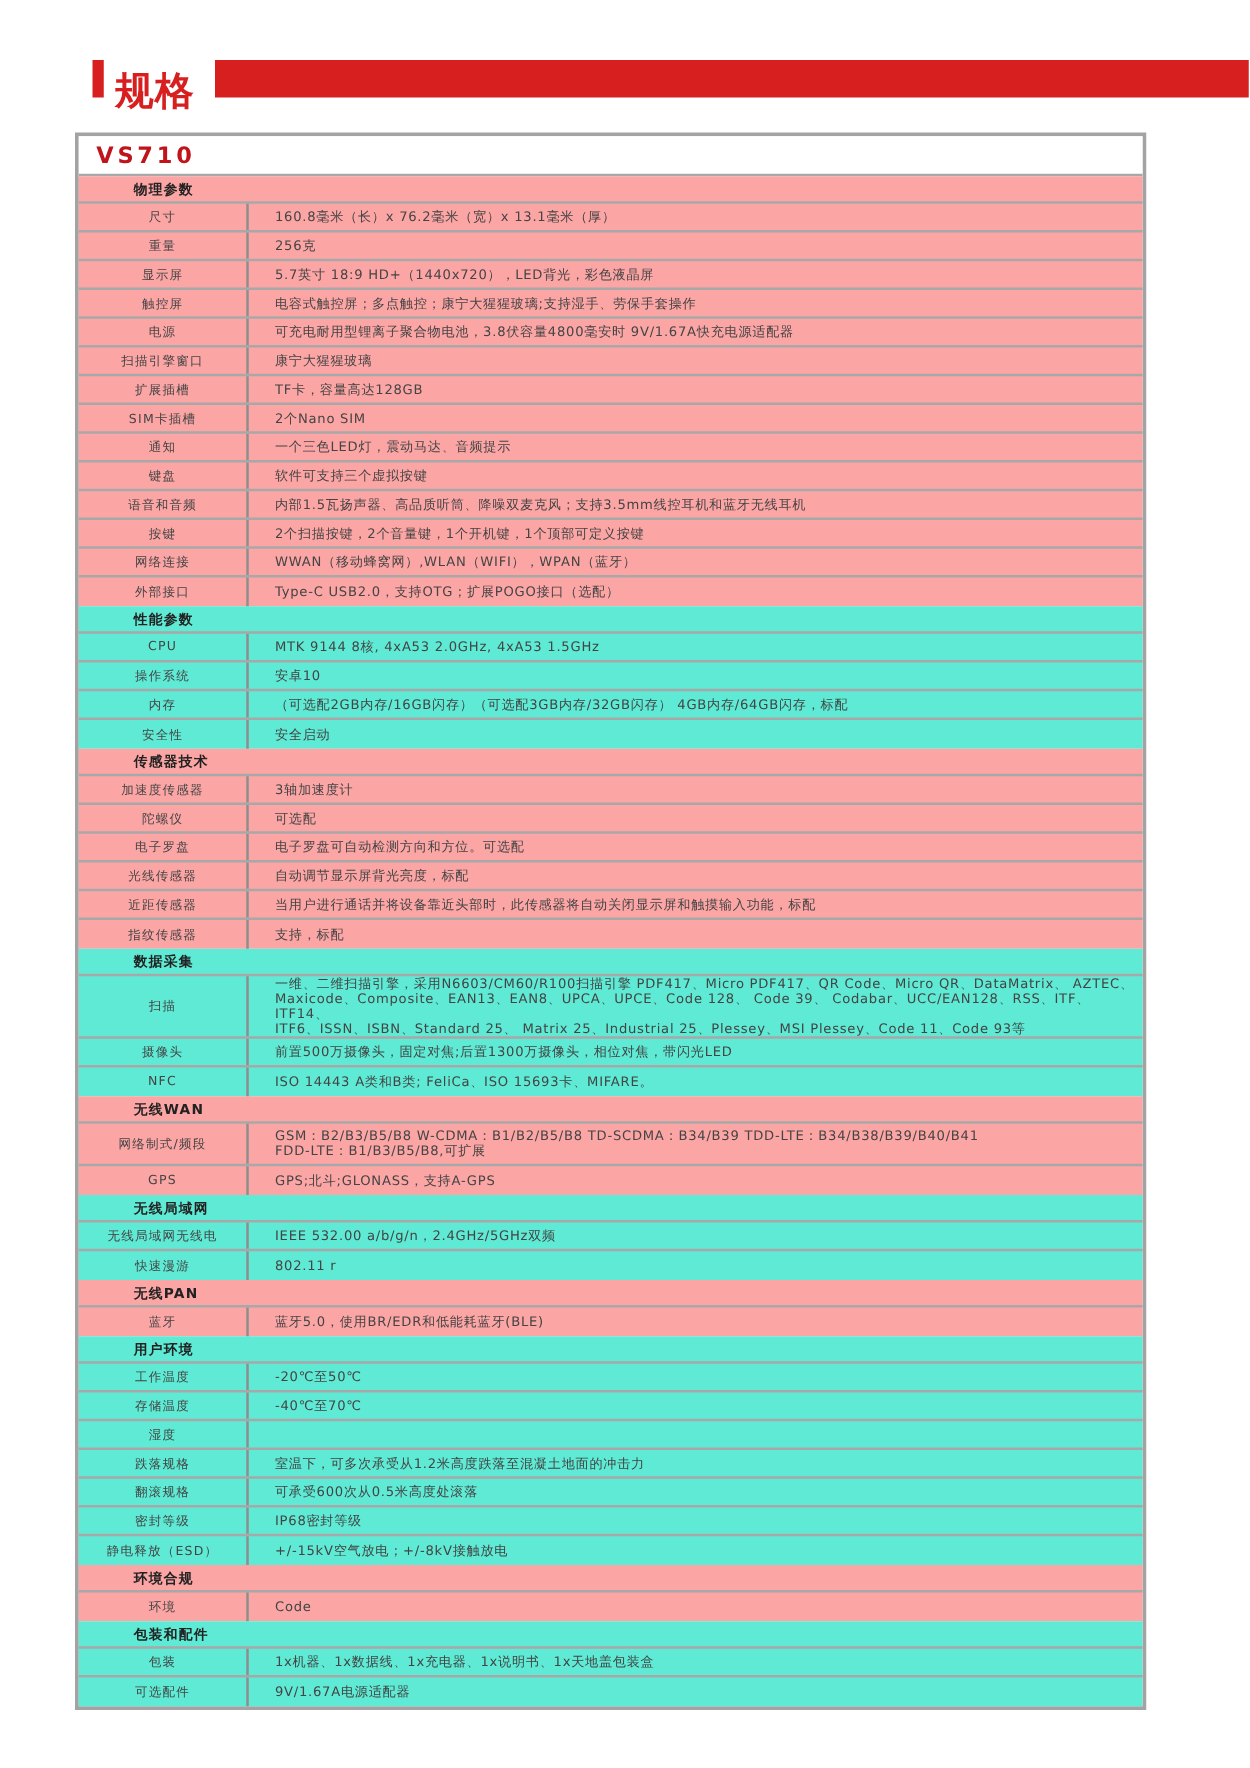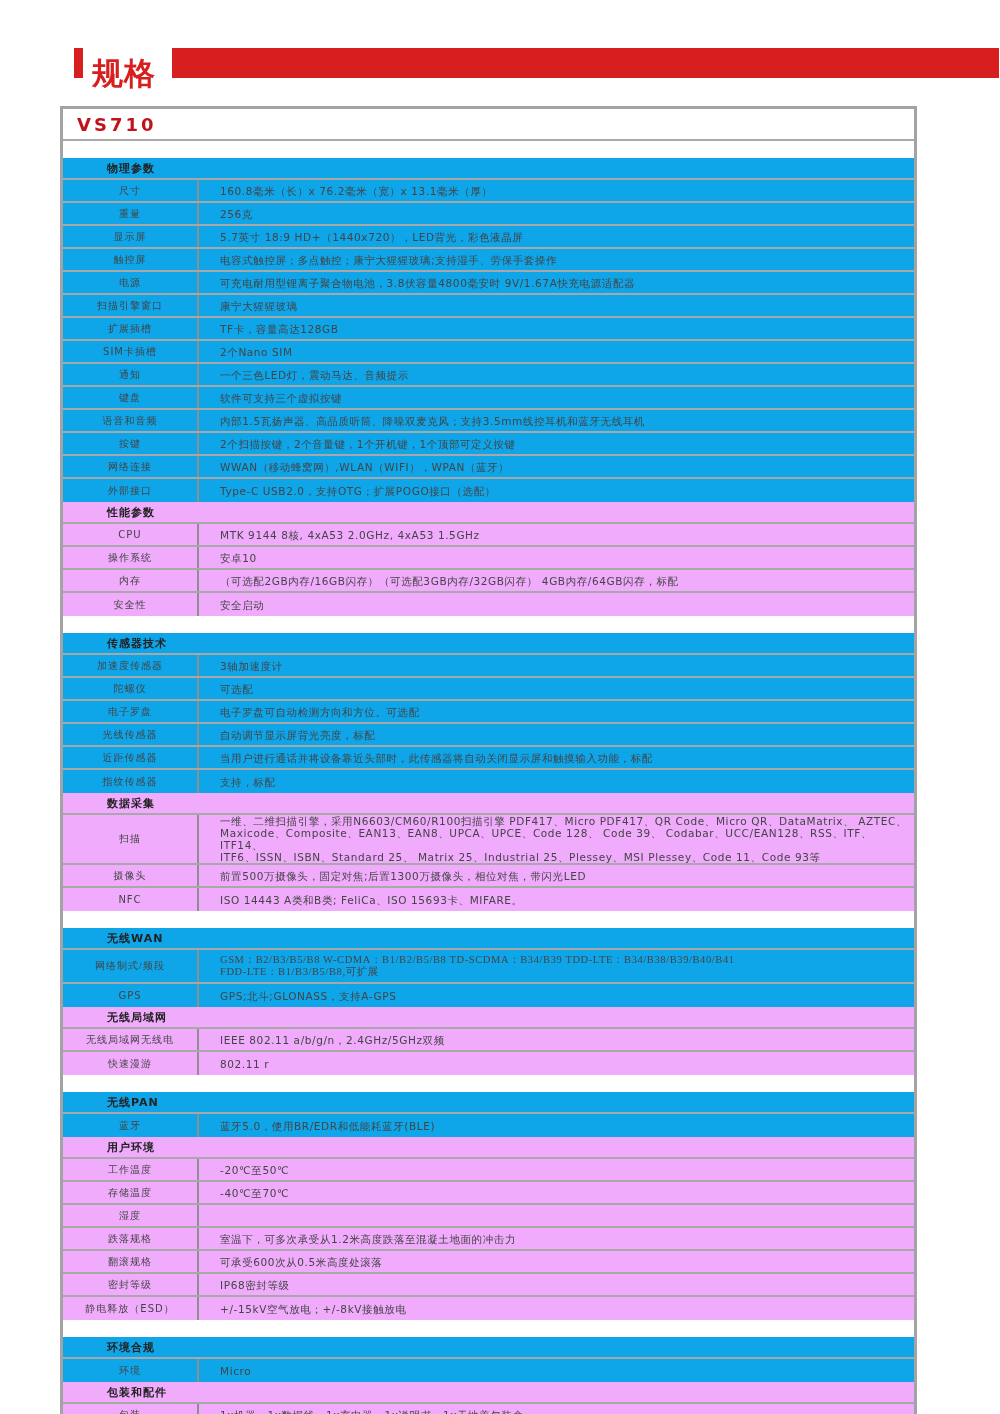--- a/index.html
+++ b/index.html
@@ -10,30 +10,30 @@
                letter-spacing: 1px; line-height: 40px; margin-top: 11px; }
   .hdr-big-bar { position: absolute; left: 172px; top: 48px; width: 827px; height: 30px; background: #d71f20; }
 
   .spec-table { position: absolute; left: 60px; top: 106px; width: 857px;
                 border: 3px solid #a3a3a3; box-sizing: border-box; }
   .model-row { height: 30px; border-bottom: 2px solid #a8a8a8; display: flex; align-items: center; background: #fff; }
   .model-name { margin-left: 14px; font-size: 18px; font-weight: bold; color: #c0141c; letter-spacing: 3px; }
 
   .section-head { height: 22px; display: flex; align-items: center; border-bottom: 2px solid #a8a8a8; box-sizing: border-box; }
   .section-title { margin-left: 44px; font-size: 11px; font-weight: bold; color: #222; letter-spacing: 1px; }
-  .grp-grey { background: #0ea5e9; margin-top: 17px; }
-  .grp-white { background: #f0abfc; }
+  .grp-grey { background: #fca5a5; }
+  .grp-white { background: #5eead4; }
 
   .row { display: flex; border-bottom: 2px solid #a8a8a8; box-sizing: border-box; min-height: 23px; }
   .row:last-child { border-bottom: none; }
   .row-label { width: 134px; flex: 0 0 134px; border-right: 2px solid #8e8e8e; display: flex;
                align-items: center; justify-content: center; font-size: 10px; color: #444; letter-spacing: 1px; }
   .row-value { flex: 1; display: flex; align-items: center; padding-left: 21px; padding-right: 2px;
                font-size: 10.5px; color: #444; letter-spacing: 0.6px; line-height: 12px; white-space: pre-line; }
-  .row.tall2 { min-height: 34px; font-family: Liberation Serif, serif; }
+  .row.tall2 { min-height: 34px; }
   .row.tall3 { min-height: 46px; }
 </style>
 </head>
 <body>
 
 <div class="hdr-small-bar"></div>
 <div class="hdr-title">规格</div>
 <div class="hdr-big-bar"></div>
 
 <div class="spec-table">
@@ -184,21 +184,21 @@
           <div class="row-label">GPS</div>
           <div class="row-value">GPS;北斗;GLONASS，支持A-GPS</div>
         </div>
       </div>
       <div class="section-group grp-white">
         <div class="section-head">
           <span class="section-title">无线局域网</span>
         </div>
         <div class="row">
           <div class="row-label">无线局域网无线电</div>
-          <div class="row-value">IEEE 802.11 a/b/g/n，2.4GHz/5GHz双频</div>
+          <div class="row-value">IEEE 532.00 a/b/g/n，2.4GHz/5GHz双频</div>
         </div>
         <div class="row">
           <div class="row-label">快速漫游</div>
           <div class="row-value">802.11 r</div>
         </div>
       </div>
       <div class="section-group grp-grey">
         <div class="section-head">
           <span class="section-title">无线PAN</span>
         </div>
@@ -238,21 +238,21 @@
           <div class="row-label">静电释放（ESD）</div>
           <div class="row-value">+/-15kV空气放电；+/-8kV接触放电</div>
         </div>
       </div>
       <div class="section-group grp-grey">
         <div class="section-head">
           <span class="section-title">环境合规</span>
         </div>
         <div class="row">
           <div class="row-label">环境</div>
-          <div class="row-value">Micro</div>
+          <div class="row-value">Code</div>
         </div>
       </div>
       <div class="section-group grp-white">
         <div class="section-head">
           <span class="section-title">包装和配件</span>
         </div>
         <div class="row">
           <div class="row-label">包装</div>
           <div class="row-value">1x机器、1x数据线、1x充电器、1x说明书、1x天地盖包装盒</div>
         </div>

